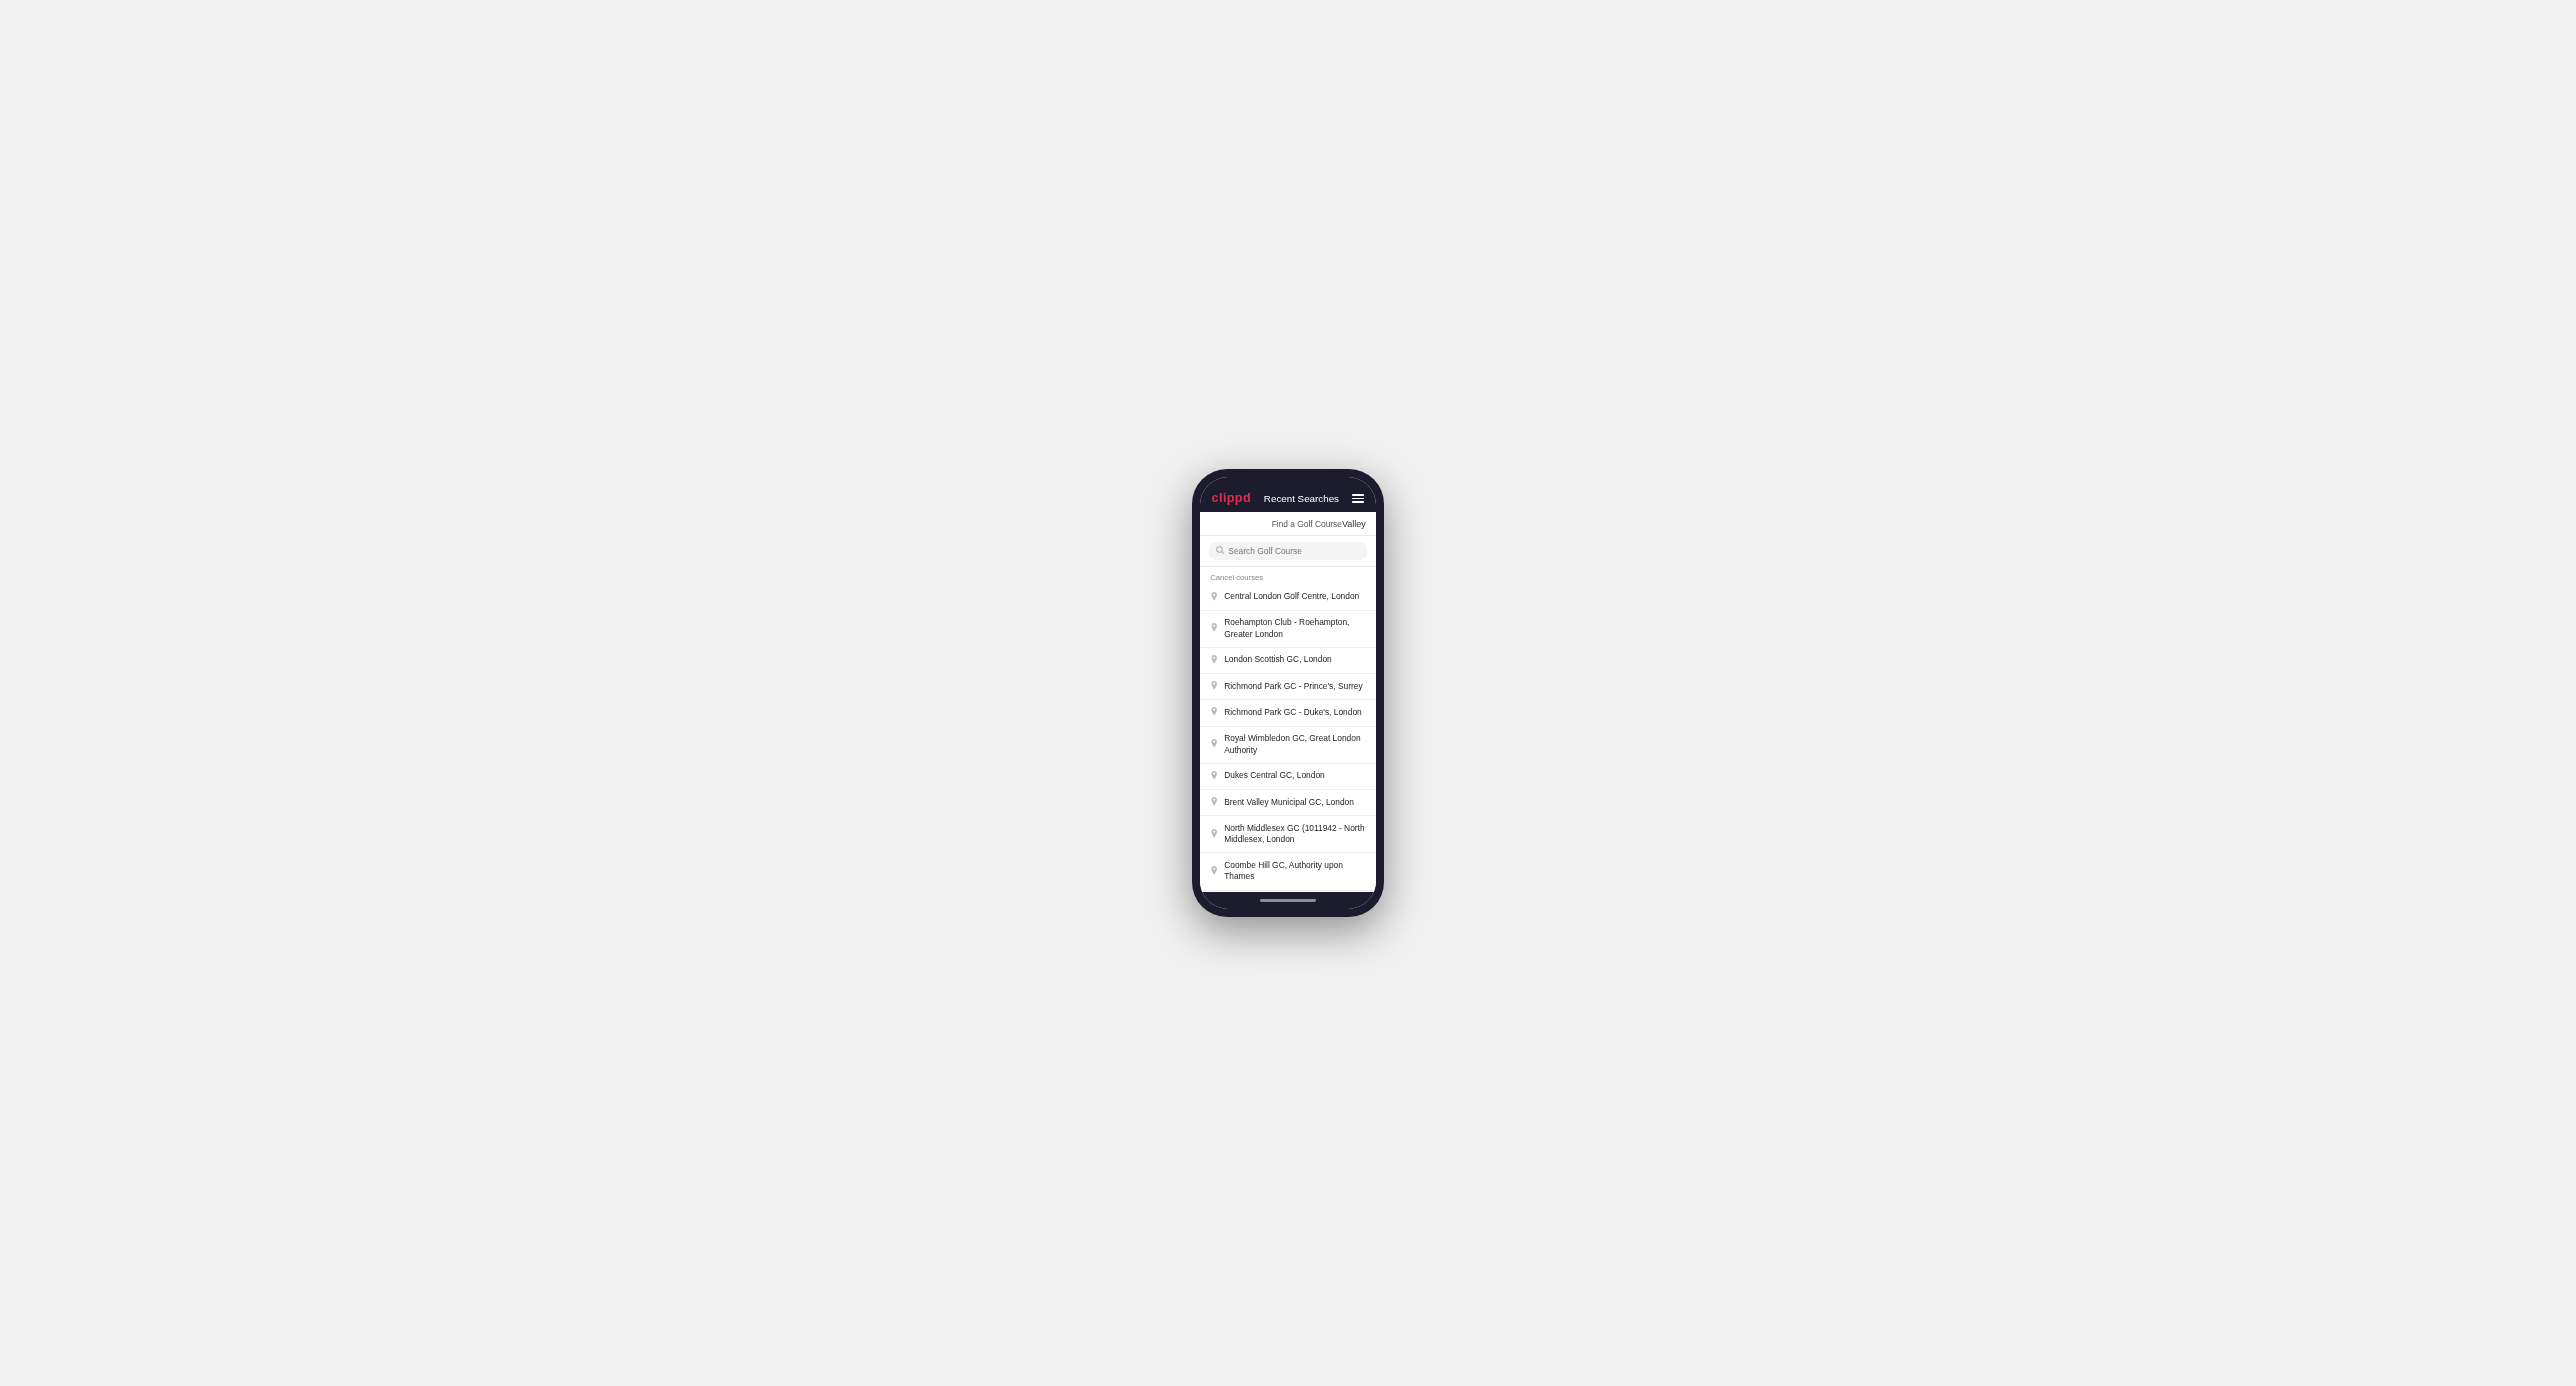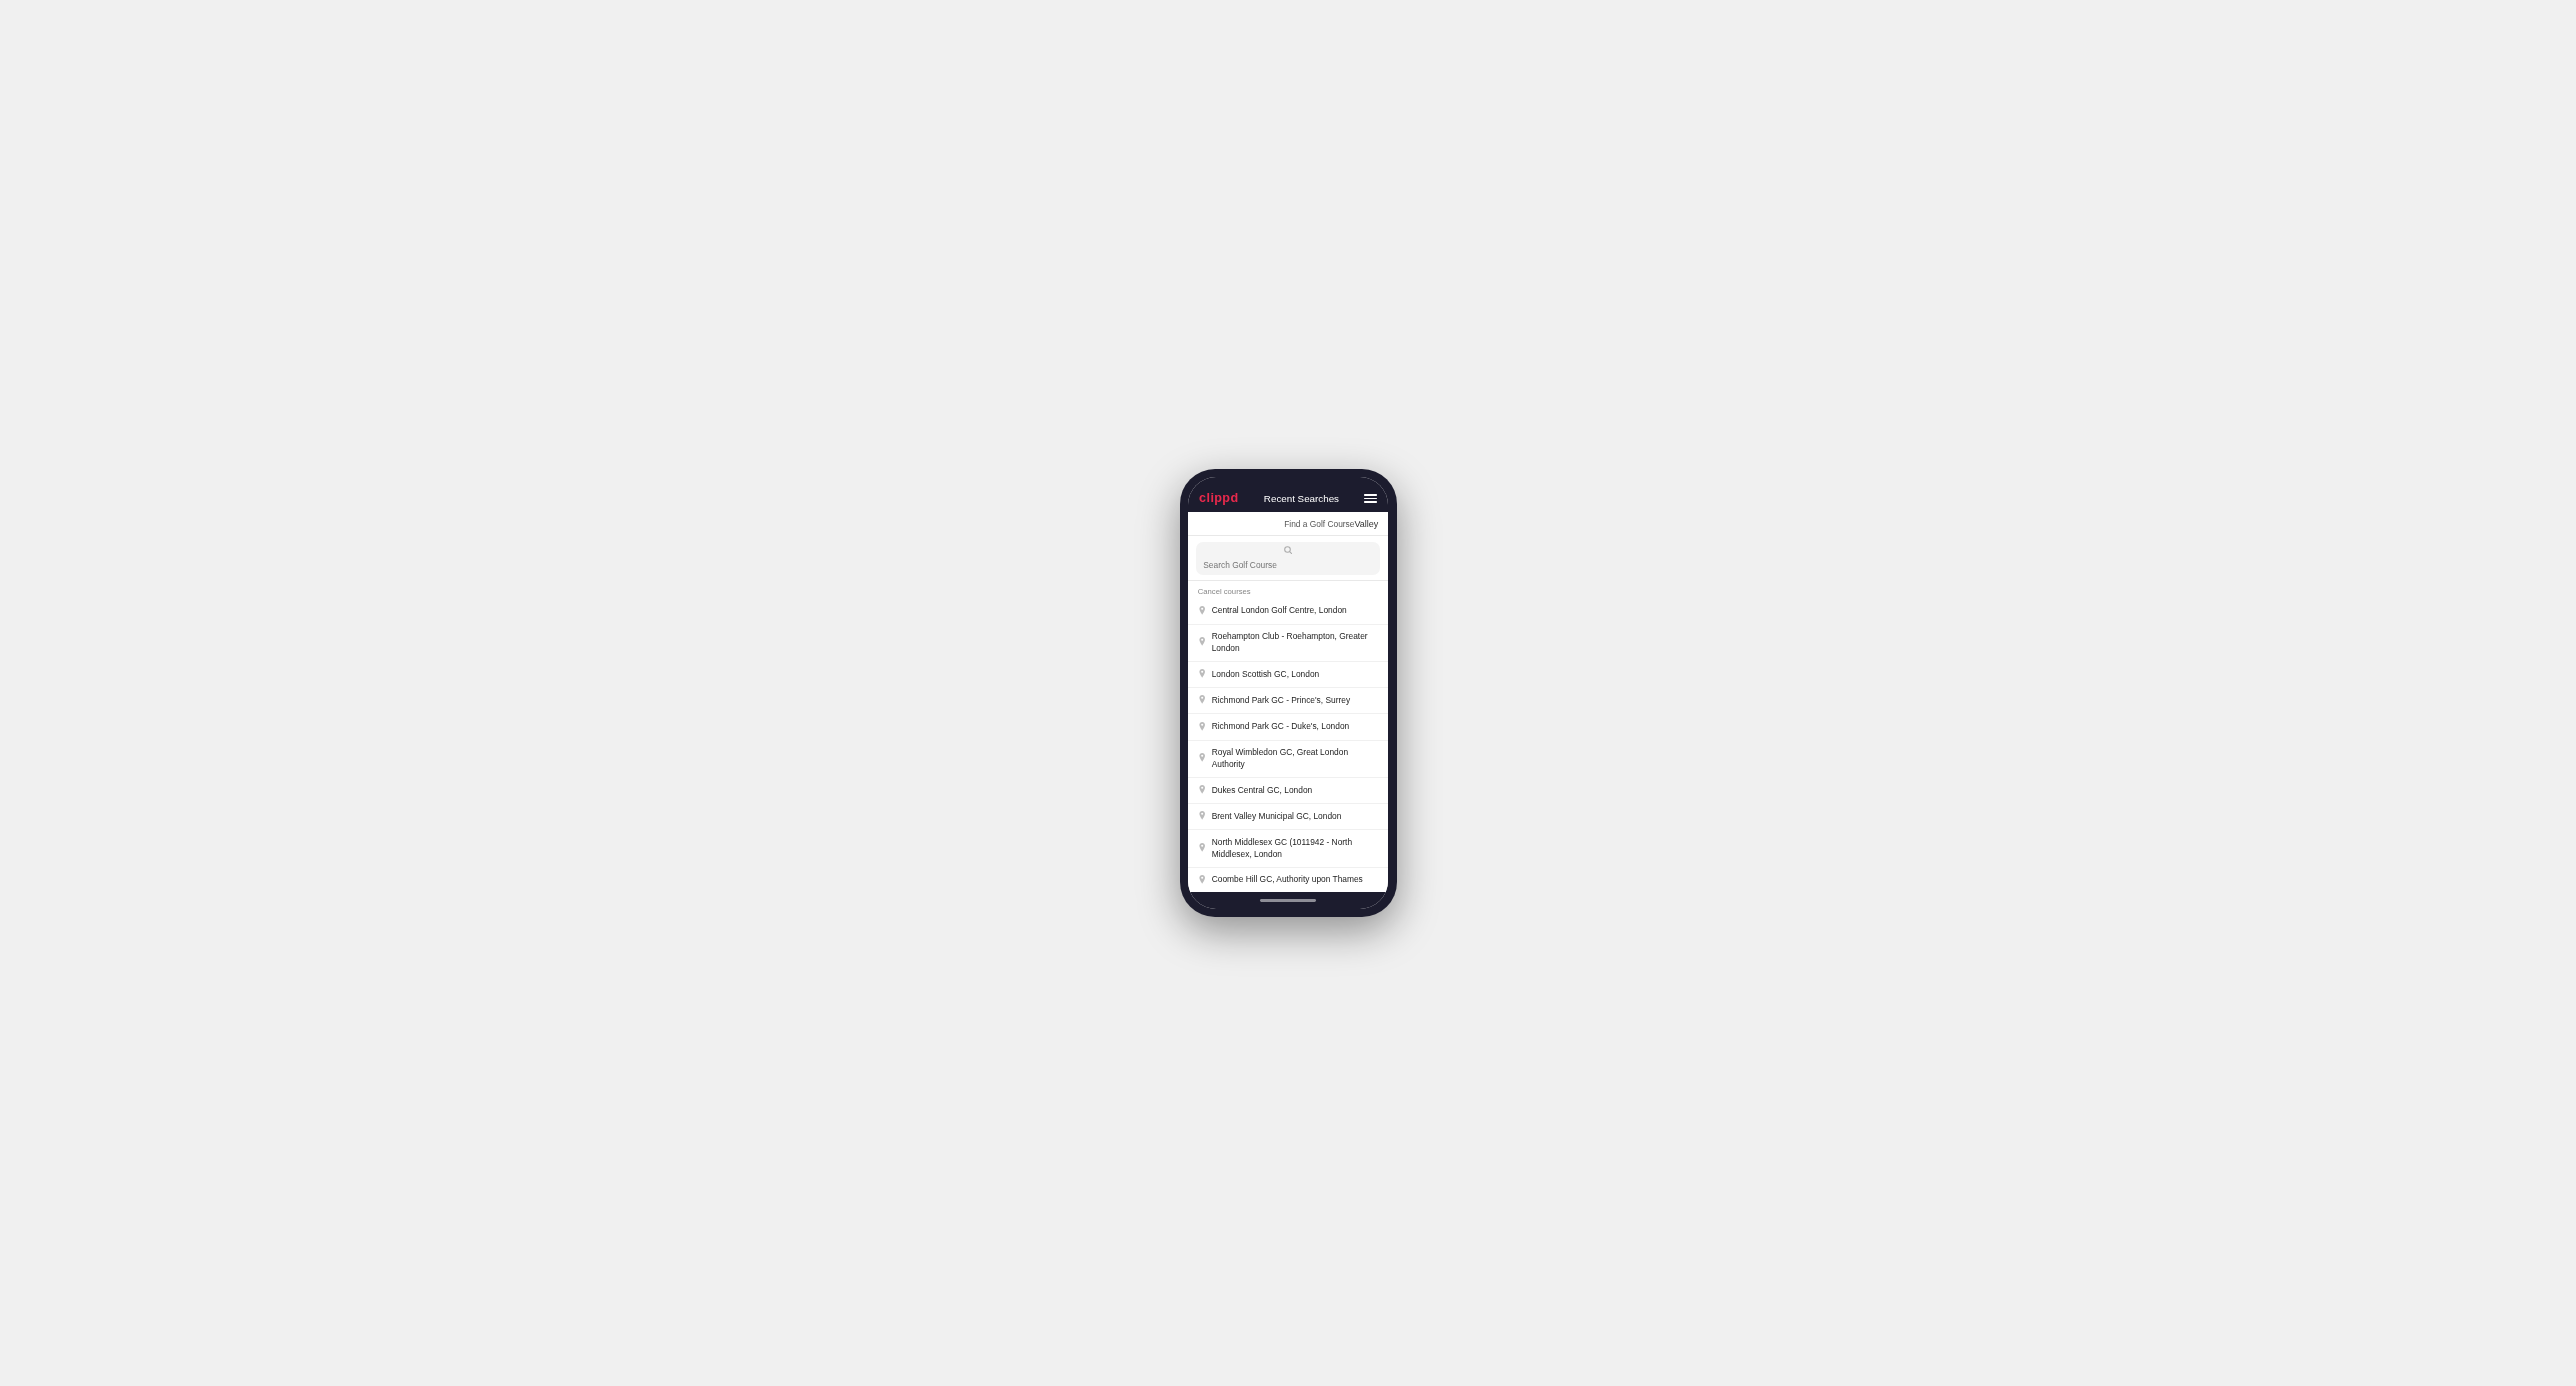--- a/index.html
+++ b/index.html
@@ -6,21 +6,21 @@
     body {
       background: #f0f0f0;
       display: flex;
       justify-content: center;
       align-items: center;
       min-height: 100vh;
       font-family: -apple-system, BlinkMacSystemFont, 'Segoe UI', sans-serif;
     }
 
     .phone-outer {
-      width: 217px;
+      width: 192px;
       height: 448px;
       background: #1c1c2e;
       border-radius: 35px;
       padding: 8.4px;
       box-shadow: 0 14px 42px rgba(0,0,0,0.4);
       position: relative;
     }
 
     .phone-inner {
       width: 100%;
@@ -114,21 +114,20 @@
       border-bottom: 0.7px solid #e8e8e8;
     }
 
     .search-box {
       display: flex;
       align-items: center;
       background: #f4f4f4;
       border-radius: 7px;
       padding: 4.2px 7px;
       gap: 4.2px;
-      flex-direction: column;
     }
 
     .search-icon-svg {
       color: #aaa;
       font-size: 8.4px;
       flex-shrink: 0;
     }
 
     .search-input {
       background: transparent;

